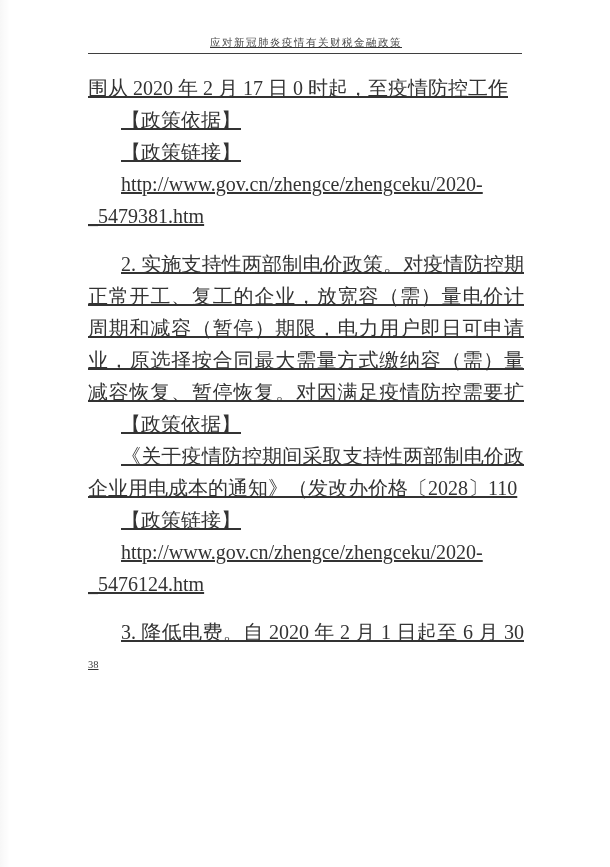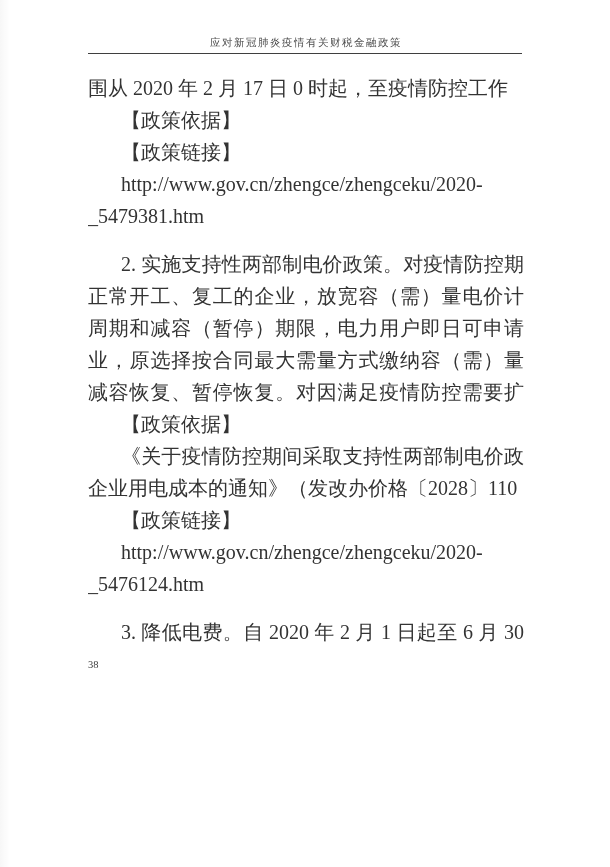--- a/index.html
+++ b/index.html
@@ -12,20 +12,21 @@
     width: 610px;
     height: 867px;
     background: #ffffff;
     box-sizing: border-box;
     padding-top: 36px;
     overflow: hidden;
     font-family: "Liberation Serif", "DejaVu Serif", serif;
     color: #333333;
     
     background-image: linear-gradient(to right, rgba(0,0,0,0.03), rgba(0,0,0,0) 10px);
+    text-decoration: underline;
   }
   .running-header {
     width: 436px;
     margin-left: 88px;
     text-align: center;
     font-size: 10.5px;
     line-height: 14px;
     letter-spacing: 1.5px;
     color: #4a4a4a;
   }

